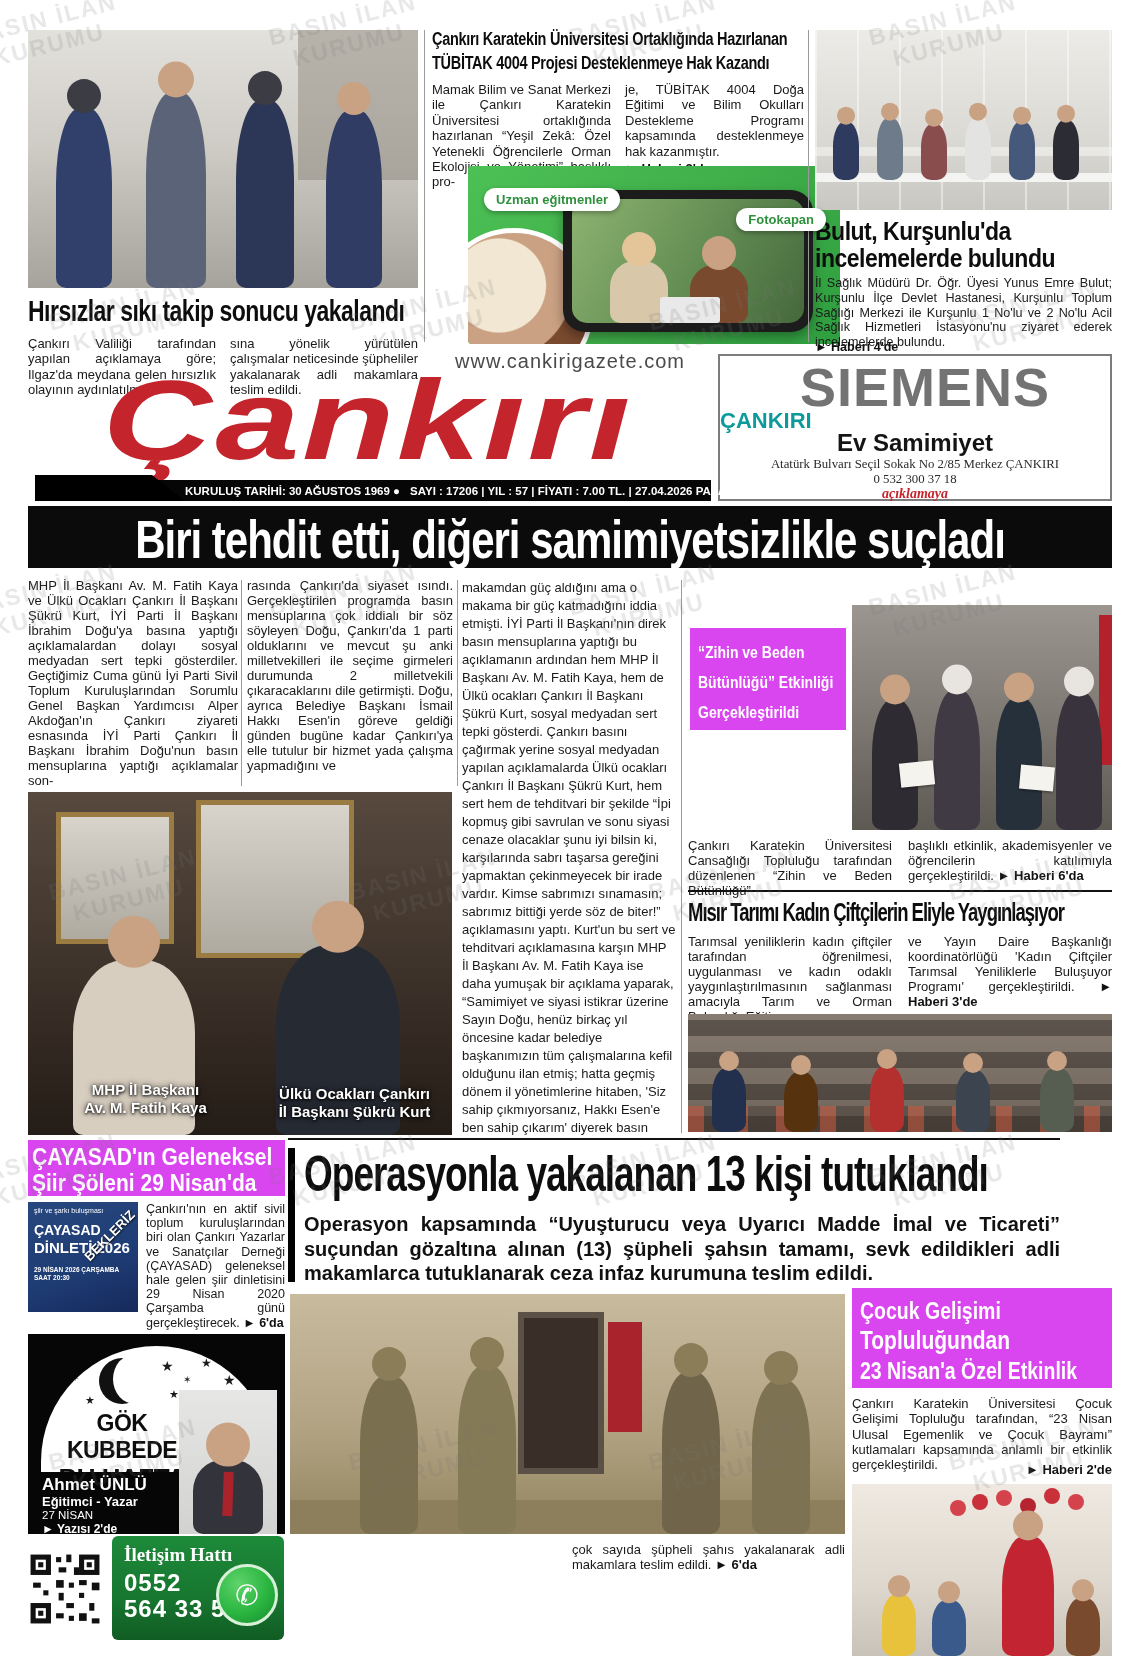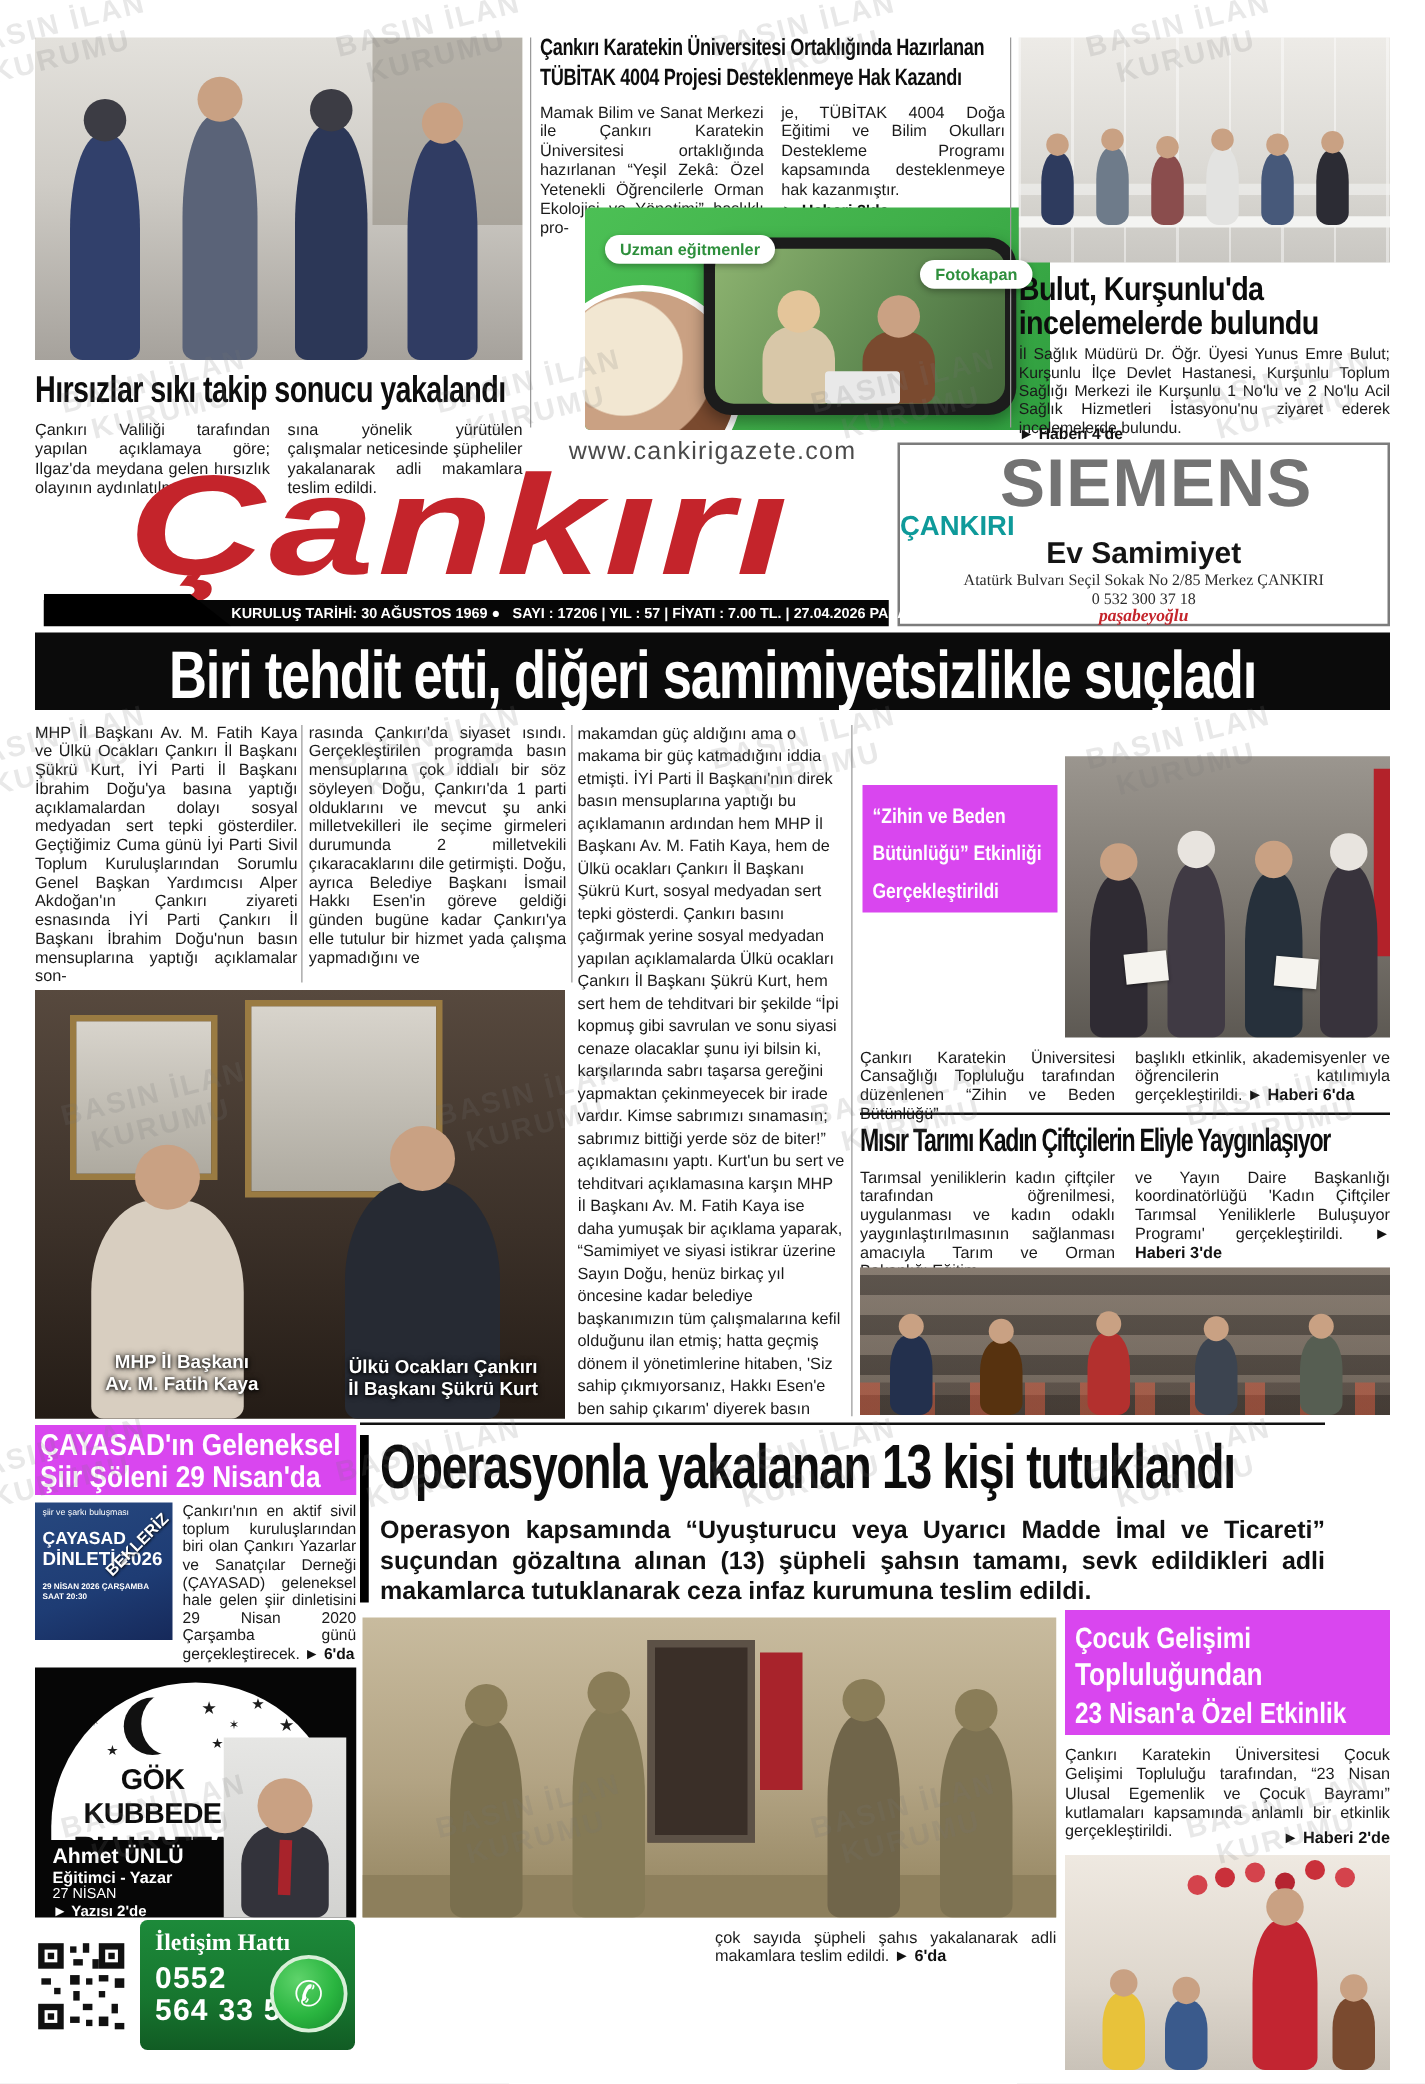--- a/index.html
+++ b/index.html
@@ -108,21 +108,21 @@
       <span>SAYI : 17206 | YIL : 57 | FİYATI : 7.00 TL. | 27.04.2026 PAZARTESİ</span>
     </div>
   </div>
 
   <div class="abs" style="left:718px;top:354px;width:394px;height:147px;border:2px solid #7c7c7c;background:#fff;box-sizing:border-box;text-align:center;">
     <div style="font-size:54px;font-weight:bold;color:#737373;letter-spacing:1px;line-height:58px;margin-top:2px;margin-left:20px;">SIEMENS</div>
     <div style="text-align:left;padding-right:14px;font-size:22px;font-weight:bold;color:#0e9a9a;line-height:18px;margin-top:-4px;">ÇANKIRI</div>
     <div style="font-size:24px;font-weight:bold;color:#141414;line-height:26px;">Ev Samimiyet</div>
     <div class="serif" style="font-size:12.8px;color:#2b2b2b;line-height:15px;margin-top:1px;">Atatürk Bulvarı Seçil Sokak No 2/85 Merkez ÇANKIRI</div>
     <div class="serif" style="font-size:12.8px;color:#2b2b2b;line-height:14px;">0 532 300 37 18</div>
-    <div class="serif" style="font-size:14px;font-weight:bold;font-style:italic;color:#c4242b;line-height:15px;">paşabeyoğlu</div>
+    <div class="serif" style="font-size:14px;font-weight:bold;font-style:italic;color:#c4242b;line-height:15px;">açıklamaya</div>
   </div>
 
   <div class="abs" style="left:28px;top:506px;width:1084px;height:62px;background:#0b0b0b;text-align:center;line-height:54px;">
     <span class="syc" style="font-size:42px;color:#fff;letter-spacing:-1px;">Biri tehdit etti, diğeri samimiyetsizlikle suçladı</span>
   </div>
 
   <div class="abs txt" style="left:28px;top:578px;width:210px;height:212px;overflow:hidden;line-height:15px;">MHP İl Başkanı Av. M. Fatih Kaya ve Ülkü Ocakları Çankırı İl Başkanı Şükrü Kurt, İYİ Parti İl Başkanı İbrahim Doğu'ya basına yaptığı açıklamalardan dolayı sosyal medyadan sert tepki gösterdiler. Geçtiğimiz Cuma günü İyi Parti Sivil Toplum Kuruluşlarından Sorumlu Genel Başkan Yardımcısı Alper Akdoğan'ın Çankırı ziyareti esnasında İYİ Parti Çankırı İl Başkanı İbrahim Doğu'nun basın mensuplarına yaptığı açıklamalar son-</div>
   <div class="abs txt" style="left:247px;top:578px;width:206px;height:212px;overflow:hidden;line-height:15px;">rasında Çankırı'da siyaset ısındı. Gerçekleştirilen programda basın mensuplarına çok iddialı bir söz söyleyen Doğu, Çankırı'da 1 parti olduklarını ve mevcut şu anki milletvekilleri ile seçime girmeleri durumunda 2 milletvekili çıkaracaklarını dile getirmişti. Doğu, ayrıca Belediye Başkanı İsmail Hakkı Esen'in göreve geldiği günden bugüne kadar Çankırı'ya elle tutulur bir hizmet yada çalışma yapmadığını ve</div>
   <div class="abs" style="left:462px;top:578px;width:214px;height:558px;overflow:hidden;">
     <span class="txt" style="display:inline;">makamdan güç aldığını ama o makama bir güç katmadığını iddia etmişti. İYİ Parti İl Başkanı'nın direk basın mensuplarına yaptığı bu açıklamanın ardından hem MHP İl Başkanı Av. M. Fatih Kaya, hem de Ülkü ocakları Çankırı İl Başkanı Şükrü Kurt, sosyal medyadan sert tepki gösterdi. Çankırı basını çağırmak yerine sosyal medyadan yapılan açıklamalarda Ülkü ocakları Çankırı İl Başkanı Şükrü Kurt, hem sert hem de tehditvari bir şekilde “İpi kopmuş gibi savrulan ve sonu siyasi cenaze olacaklar şunu iyi bilsin ki, karşılarında sabrı taşarsa gereğini yapmaktan çekinmeyecek bir irade vardır. Kimse sabrımızı sınamasın; sabrımız bittiği yerde söz de biter!” açıklamasını yaptı. Kurt'un bu sert ve tehditvari açıklamasına karşın MHP İl Başkanı Av. M. Fatih Kaya ise daha yumuşak bir açıklama yaparak, “Samimiyet ve siyasi istikrar üzerine Sayın Doğu, henüz birkaç yıl öncesine kadar belediye başkanımızın tüm çalışmalarına kefil olduğunu ilan etmiş; hatta geçmiş dönem il yönetimlerine hitaben, 'Siz sahip çıkmıyorsanız, Hakkı Esen'e ben sahip çıkarım' diyerek basın açıklamaları yapmıştır. O gün her icraatı doğru bulan ve kefalet koyan bir anlayışın, bugün sırf siyasi rüzgârlar yön değiştirdi diye tam zıttı bir tavır takınması, en hafif tabiriyle samimiyetsizliktir” dedi.</span>

